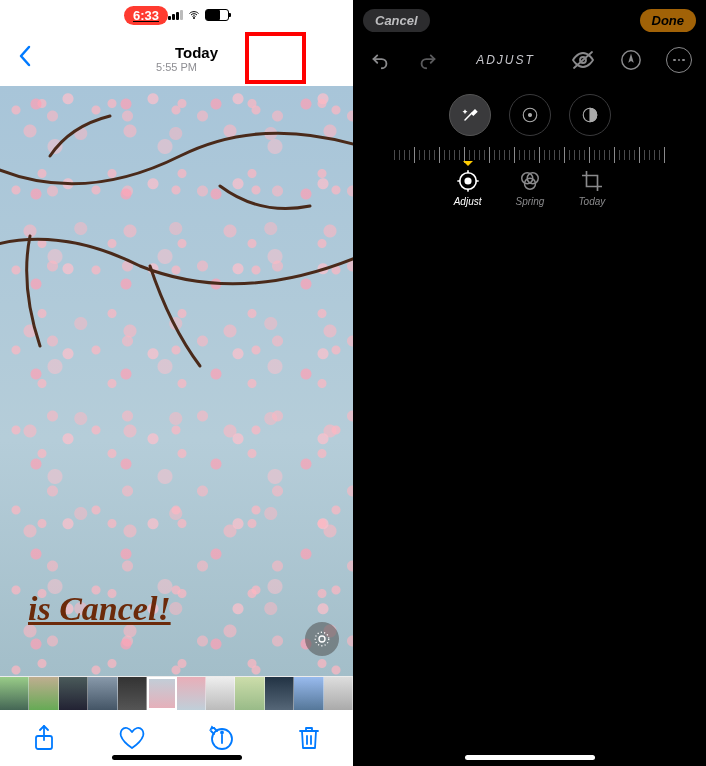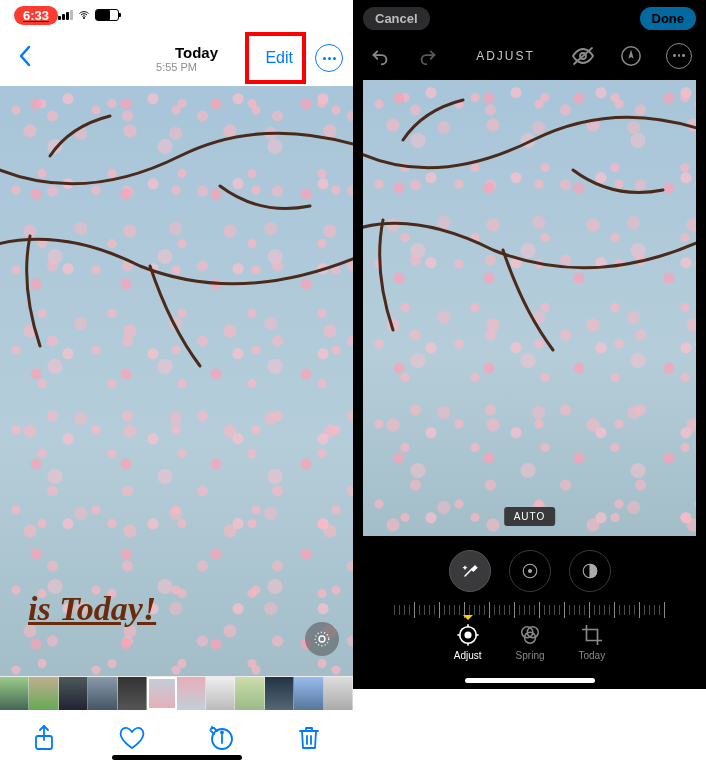--- a/index.html
+++ b/index.html
@@ -17,21 +17,21 @@
     height: 766px;
     background: #fff;
     display: flex;
     flex-direction: column;
     position: relative;
   }
   .statusbar-l {
     height: 30px;
     display: flex;
     align-items: center;
-    justify-content: flex-start;
+    justify-content: center;
     padding: 11px 14px;
     font-size: 12px;
     font-weight: 600;
     text-decoration: underline;
   }
   .time-pill {
     background: #ff3b30;
     color: #fff;
     border-radius: 12px;
     padding: 2px 9px;
@@ -151,42 +151,43 @@
     color:#007aff;
   }
   .toolbar-l .tb {
     width:30px;height:30px;display:flex;align-items:center;justify-content:center;
   }
   .home-ind { position:absolute; bottom:6px; left:50%; transform:translateX(-50%);
     width:130px;height:5px;border-radius:3px;background:#000;}
   
   .right {
     width: 353px;
-    height: 689px;
+    height: 766px;
     background:#000;
     display:flex;
     flex-direction:column;
     position:relative;
     color:#ddd;
+    font-style:italic;
   }
   .navbar-r {
     height:40px;
     display:flex;
     align-items:center;
     justify-content:space-between;
     padding:0 10px;
   }
   .pill-btn {
     border-radius:14px;
     padding:4px 12px;
     font-size:13px;
     font-weight:600;
   }
   .cancel-pill { background:#2c2c2e; color:#bdbdbf;}
-  .done-pill { background:#0369a1; color:#000;}
+  .done-pill { background:#a16207; color:#000;}
   .iconrow-r {
     height:40px;
     display:flex;
     align-items:center;
     gap:22px;
     padding:0 14px;
     justify-content:space-between;
   }
   .iconrow-r .grp { display:flex; gap:22px; align-items:center;}
   .ir-icon { width:26px;height:26px;display:flex;align-items:center;justify-content:center;color:#8a8a8c;}
@@ -303,47 +304,37 @@
   <div class="navbar-l">
     <span class="back-chevron">
       <svg width="14" height="22" viewBox="0 0 14 22" fill="none" stroke="#007aff" stroke-width="2.5" stroke-linecap="round" stroke-linejoin="round">
           <path d="M11 2 3 11l8 9"></path>
         </svg>
     </span>
     <div class="title-block">
       <div class="t1">Today</div>
       <div class="t2">5:55 PM</div>
     </div>
-    <div class="nav-right">
-      <span class="edit-btn">Edit</span>
-      <span class="circle-more">
-        <span class="dots">
-            <span></span>
-            <span></span>
-            <span></span>
-          </span>
-      </span>
-    </div>
   </div>
 
   <div class="photo-l">
     <div class="cherry-l"></div>
     <svg class="branches" viewBox="0 0 353 560">
       <g stroke="#4a2a1a" stroke-width="3" fill="none" stroke-linecap="round">
         <path d="M-10 80 Q 80 120 180 70 Q 260 30 360 60"></path>
         <path d="M-10 160 Q 60 140 140 180 Q 240 220 360 170"></path>
         <path d="M50 70 Q 70 40 110 30"></path>
         <path d="M150 180 Q 170 240 200 280"></path>
         <path d="M220 100 Q 260 130 310 120"></path>
         <path d="M30 150 Q 20 200 40 260"></path>
       </g>
     </svg>
     <div class="watermark">
       <br>
-      <span>is Today!</span>
+      <span>is Cancel!</span>
     </div>
     <div class="liveicon">
       <svg width="18" height="18" viewBox="0 0 24 24" fill="none" stroke="#fff" stroke-width="1.8">
           <circle cx="12" cy="12" r="4"></circle>
           <circle cx="12" cy="12" r="9" stroke-dasharray="1.5 3"></circle>
         </svg>
     </div>
   </div>
 
   <div class="thumbs">
@@ -439,34 +430,20 @@
       <span class="more-dark">
         <span class="dots">
             <span></span>
             <span></span>
             <span></span>
           </span>
       </span>
     </div>
   </div>
 
-  <div class="photo-r">
-    <div class="cherry-r"></div>
-    <svg class="branches" style="position:absolute;inset:0" viewBox="0 0 333 492">
-      <g stroke="#4a2a1a" stroke-width="3" fill="none" stroke-linecap="round">
-        <path d="M-10 70 Q 70 110 170 60 Q 250 20 340 50"></path>
-        <path d="M-10 150 Q 50 130 130 170 Q 230 210 340 160"></path>
-        <path d="M40 60 Q 60 30 100 20"></path>
-        <path d="M140 170 Q 160 230 190 270"></path>
-        <path d="M210 90 Q 250 120 300 110"></path>
-        <path d="M20 140 Q 10 190 30 250"></path>
-      </g>
-    </svg>
-    <span class="auto-chip">AUTO</span>
-  </div>
 
   <div class="dials">
     <span class="dial sel">
       <svg width="20" height="20" viewBox="0 0 24 24" fill="none" stroke="#fff" stroke-width="1.8" stroke-linecap="round">
           <path d="M6 18 14 10"></path>
           <path d="M14 10l4-4 2 2-4 4z" fill="#fff"></path>
           <path d="M5 7l1-2 1 2 2 1-2 1-1 2-1-2-2-1z" fill="#fff" stroke="none"></path>
         </svg>
     </span>
     <span class="dial">

